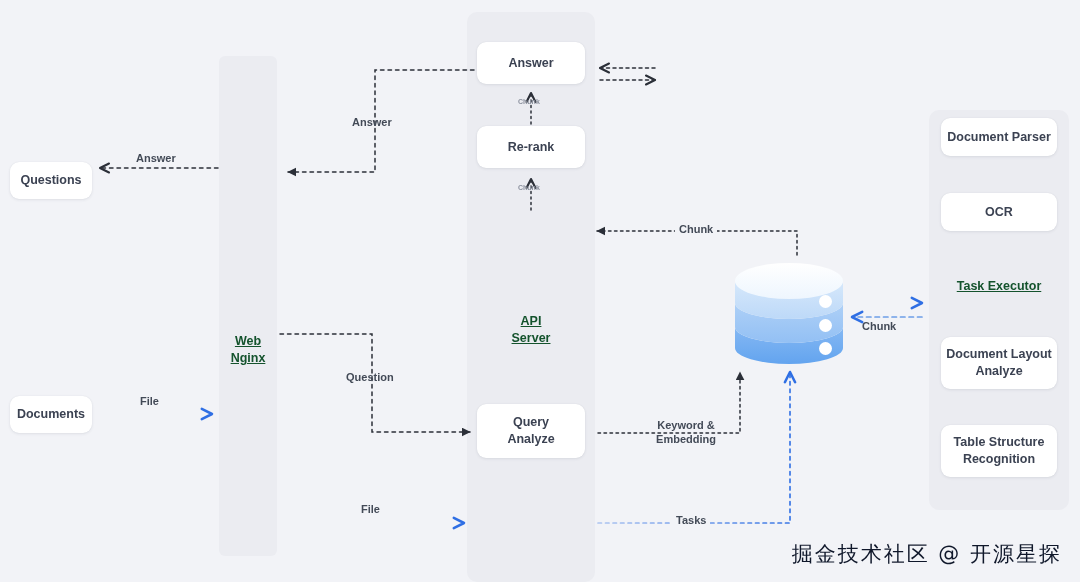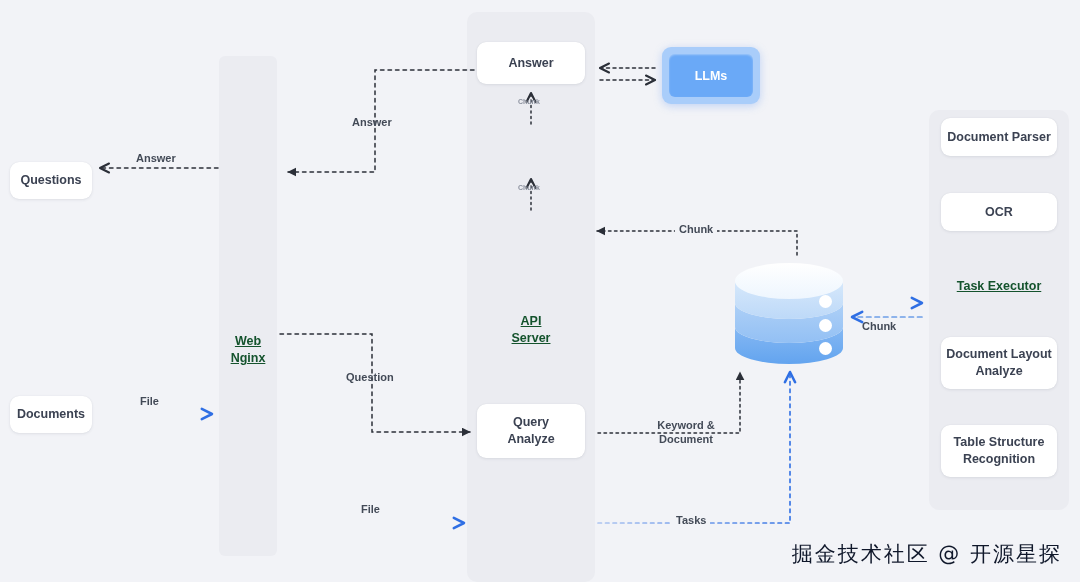--- a/index.html
+++ b/index.html
@@ -90,33 +90,31 @@
   <div class="panel exec">
     <div class="panel-label" style="top:168px;">Task Executor</div>
   </div>
 
   <div class="card" style="left:10px;top:396px;width:82px;height:37px;">Documents</div>
 
   <div class="card" style="left:10px;top:162px;width:82px;height:37px;">Questions</div>
 
   <div class="card" style="left:477px;top:42px;width:108px;height:42px;">Answer</div>
 
+  <div class="card" style="left:477px;top:126px;width:108px;height:42px;">Re-rank</div>
 
 
   <div class="card" style="left:477px;top:404px;width:108px;height:54px;">
     <div>
       <span>Query</span><br>
       <span>Analyze</span>
     </div>
   </div>
 
 
-  <div class="llm-outer">
-    <div class="llm-inner">LLMs</div>
-  </div>
 
   <div class="db">
     <svg width="108" height="110" viewBox="0 0 108 110">
       <defs>
         <linearGradient id="gTop" x1="0" y1="0" x2="0" y2="1">
           <stop offset="0%" stop-color="#ffffff"></stop>
           <stop offset="100%" stop-color="#eef6fe"></stop>
         </linearGradient>
         <linearGradient id="gB1" x1="0" y1="0" x2="0" y2="1">
           <stop offset="0%" stop-color="#d6e8fb"></stop>
@@ -231,20 +229,20 @@
   <div class="elabel tiny" style="left:518px;top:98px;">Chunk</div>
 
   <div class="elabel tiny" style="left:518px;top:184px;">Chunk</div>
 
   <div class="elabel" style="left:675px;top:223px;background:#f2f3f7;padding:0 4px;">Chunk</div>
 
   <div class="elabel" style="left:862px;top:320px;">Chunk</div>
 
   <div class="elabel two" style="left:645px;top:419px;width:82px;">
     <span>Keyword &amp;</span><br>
-    <span>Document</span>
+    <span>Embedding</span>
   </div>
 
   <div class="elabel" style="left:672px;top:514px;background:#f2f3f7;padding:0 4px;">Tasks</div>
 
   <div class="watermark">掘金技术社区 @ 开源星探</div>
 
 </div>
 
 </body></html>

